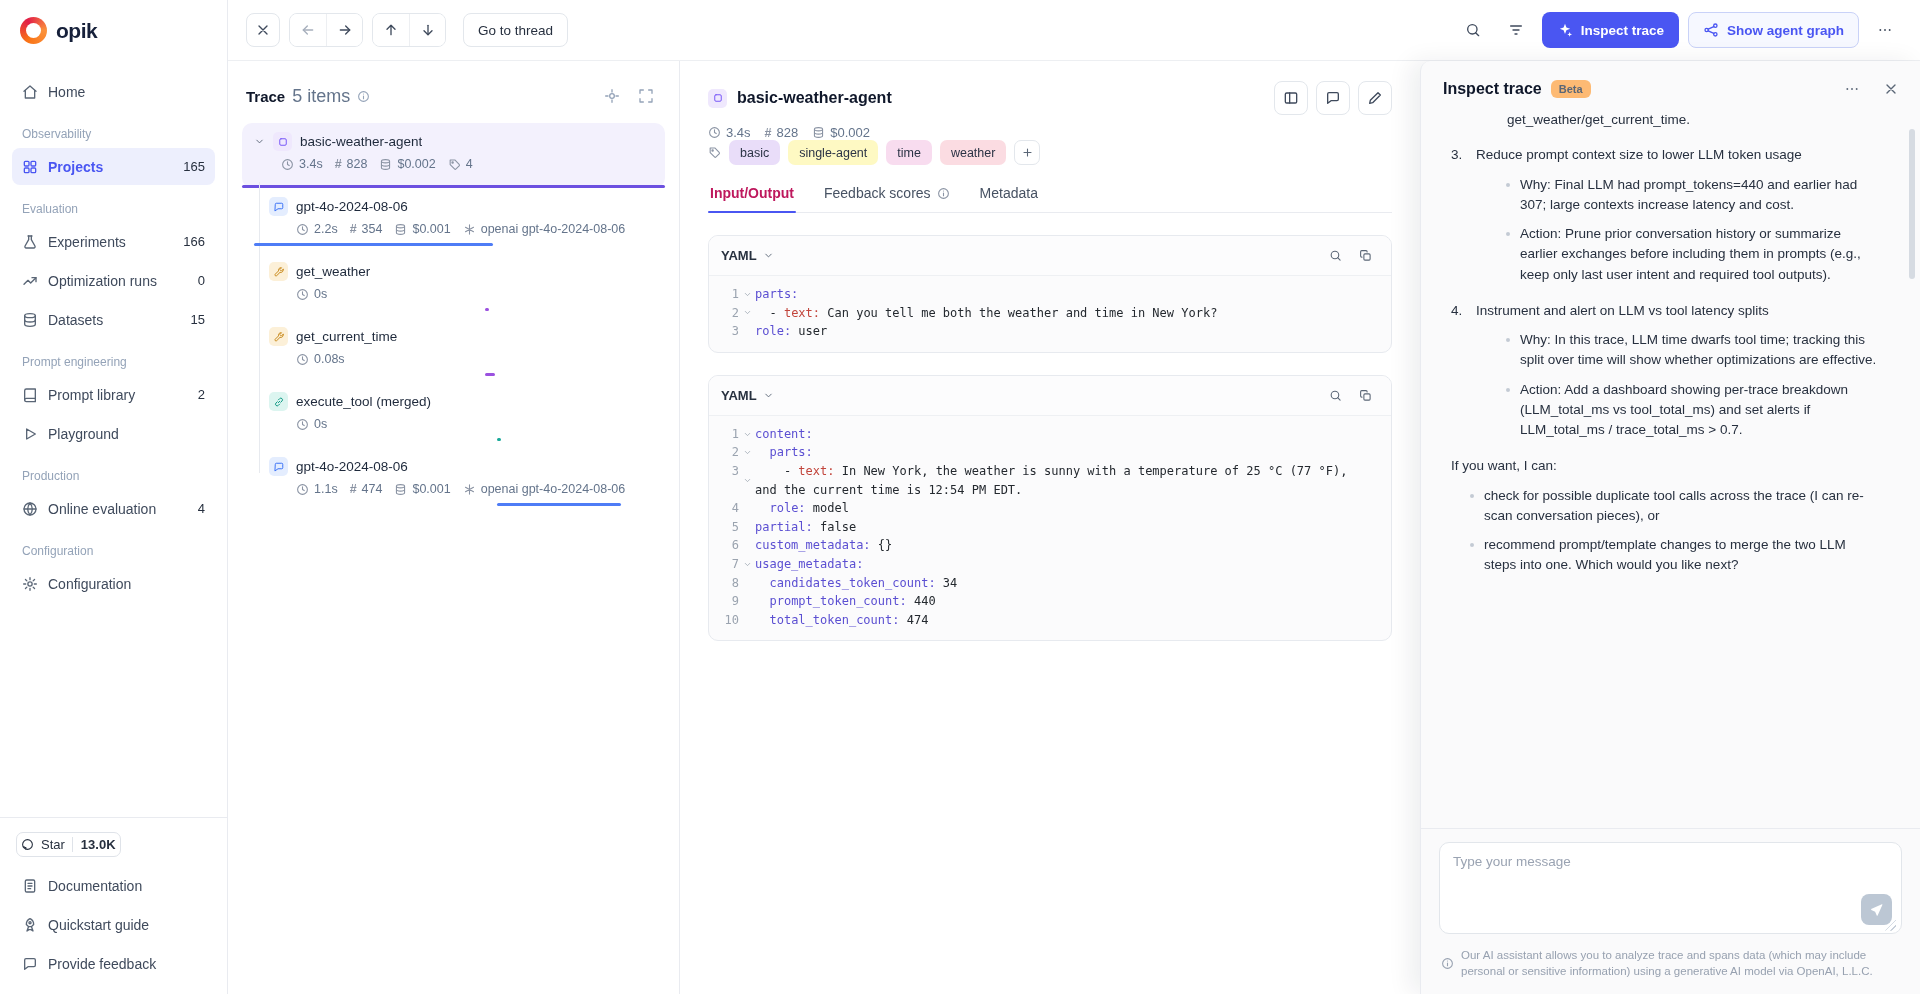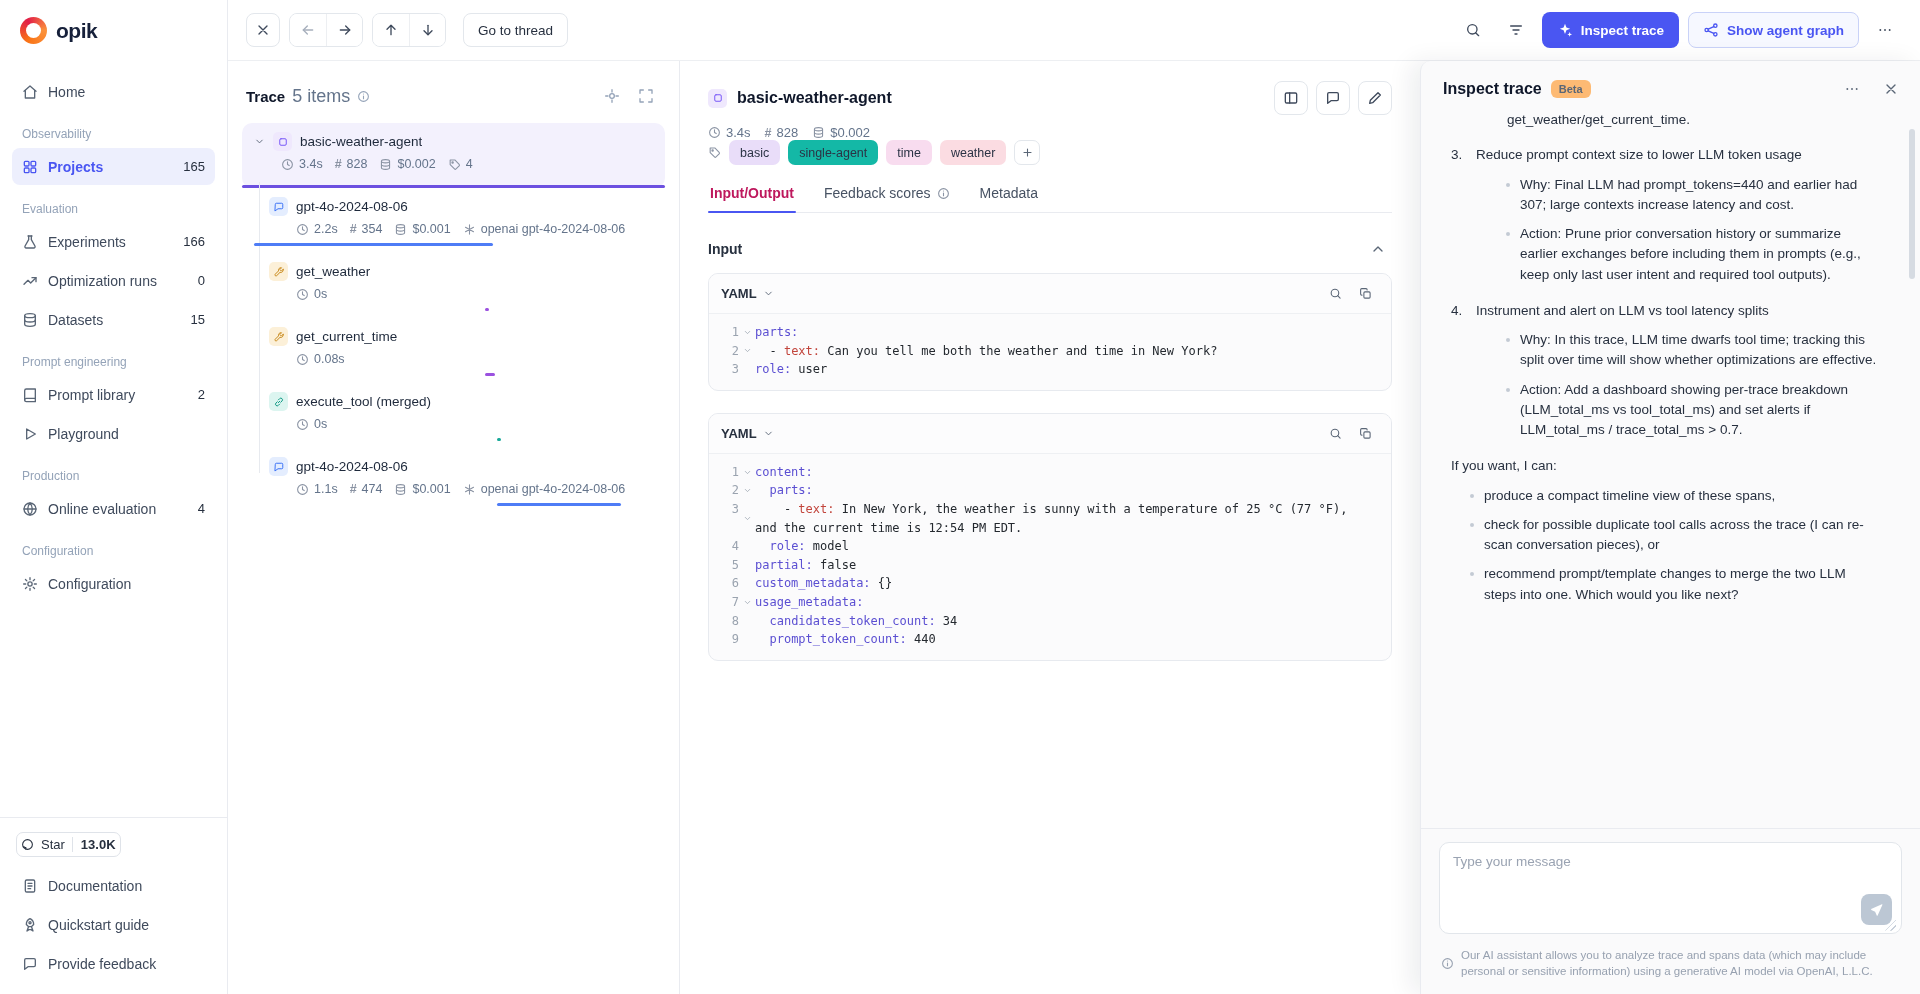--- a/index.html
+++ b/index.html
@@ -713,21 +713,21 @@
             </span>
           </div>
         <div class="tag-row" id="tag-row">
             <span class="ic sm">
               <svg viewBox="0 0 24 24" fill="none" stroke="currentColor" stroke-width="2" stroke-linecap="round" stroke-linejoin="round">
                 <path d="M20.6 11.6l-8-8H4v8.6l8 8a2 2 0 002.8 0l5.8-5.8a2 2 0 000-2.8z"></path>
                 <circle cx="8.5" cy="8.5" r="1.3"></circle>
               </svg>
             </span>
             <span class="tag" style="background:#E9DDF9">basic</span>
-            <span class="tag" style="background:#14b8a6">single-agent</span>
+            <span class="tag" style="background:#fef9c3">single-agent</span>
             <span class="tag" style="background:#F8DCEF">time</span>
             <span class="tag" style="background:#FBDCE2">weather</span>
             <button class="add-tag">
               <span class="ic sm">
                 <svg viewBox="0 0 24 24" fill="none" stroke="currentColor" stroke-width="2" stroke-linecap="round" stroke-linejoin="round">
                   <path d="M12 5.5v13M5.5 12h13"></path>
                 </svg>
               </span>
             </button>
           </div>
@@ -744,30 +744,20 @@
                   <circle cx="12" cy="7.5" r="1" fill="currentColor" stroke="none"></circle>
                 </svg>
               </span>
             </span>
             <span class="tab">
               <span>Metadata</span>
             </span>
           </div>
 
         <div class="io-section">
-          <div class="io-head">
-            <span class="io-title">Input</span>
-            <button class="collapse-btn">
-                <span class="ic">
-                  <svg viewBox="0 0 24 24" fill="none" stroke="currentColor" stroke-width="2" stroke-linecap="round" stroke-linejoin="round">
-                    <path d="M6 15l6-6 6 6"></path>
-                  </svg>
-                </span>
-              </button>
-          </div>
           <div class="code-card">
             <div class="code-card-head">
               <button class="fmt-select">
                 <span>YAML</span>
                 <span class="ic xs">
                     <svg viewBox="0 0 24 24" fill="none" stroke="currentColor" stroke-width="2" stroke-linecap="round" stroke-linejoin="round">
                       <path d="M6 9l6 6 6-6"></path>
                     </svg>
                   </span>
               </button>
@@ -902,20 +892,25 @@
                 </div>
                 <div class="cl">
                   <span class="ln">8</span>
                   <span class="fold"></span>
                   <span class="cc"><span class="tk-p">  </span><span class="tk-k">candidates_token_count:</span><span class="tk-p"> 34</span></span>
                 </div>
                 <div class="cl">
                   <span class="ln">9</span>
                   <span class="fold"></span>
                   <span class="cc"><span class="tk-p">  </span><span class="tk-k">prompt_token_count:</span><span class="tk-p"> 440</span></span>
+                </div>
+                <div class="cl">
+                  <span class="ln">10</span>
+                  <span class="fold"></span>
+                  <span class="cc"><span class="tk-p">  </span><span class="tk-k">total_token_count:</span><span class="tk-p"> 474</span></span>
                 </div>
               </div>
           </div>
         </div>
       </section>
 
       <aside class="inspect-panel">
         <div class="inspect-head">
           <span class="inspect-title">Inspect trace</span>
           <span class="beta-badge">Beta</span>
@@ -951,21 +946,20 @@
             <div class="num-item">
               <span class="num">4.</span>
               <span>Instrument and alert on LLM vs tool latency splits</span>
             </div>
             <ul class="msg-bullets deep">
               <li>Why: In this trace, LLM time dwarfs tool time; tracking this split over time will show whether optimizations are effective.</li>
               <li>Action: Add a dashboard showing per-trace breakdown (LLM_total_ms vs tool_total_ms) and set alerts if LLM_total_ms / trace_total_ms &gt; 0.7.</li>
             </ul>
             <div class="closing">If you want, I can:</div>
             <ul class="msg-bullets shallow">
-              <li>produce a compact timeline view of these spans,</li>
               <li>check for possible duplicate tool calls across the trace (I can re-scan conversation pieces), or</li>
               <li>recommend prompt/template changes to merge the two LLM steps into one. Which would you like next?</li>
             </ul>
           </div>
         <div class="composer">
           <textarea placeholder="Type your message" style=""></textarea>
           <button class="send-btn">
               <span class="ic">
                 <svg viewBox="0 0 24 24" fill="none" stroke="currentColor" stroke-width="2" stroke-linecap="round" stroke-linejoin="round">
                   <path fill="currentColor" stroke="none" d="M3.4 11.2L20.6 3.5c.6-.3 1.2.3.9.9l-7.7 17.2c-.3.6-1.1.6-1.4 0l-2.6-6.1-6.1-2.6c-.6-.3-.6-1.1 0-1.4z"></path>

